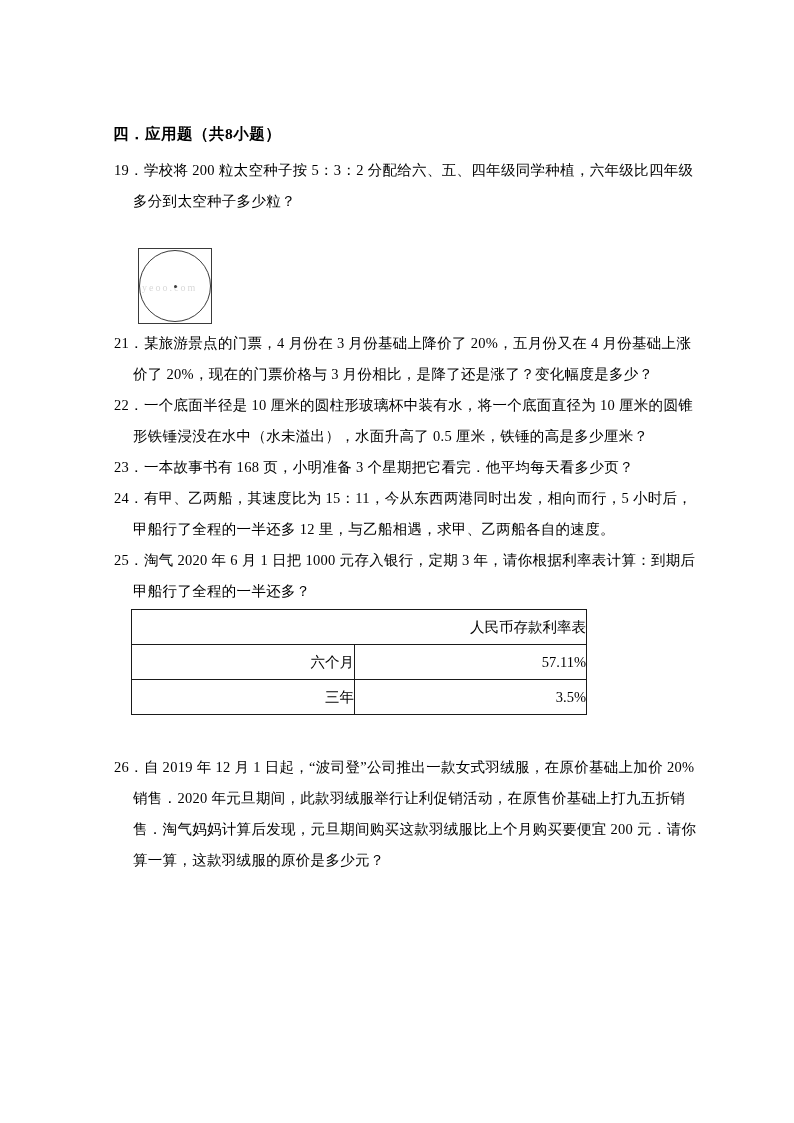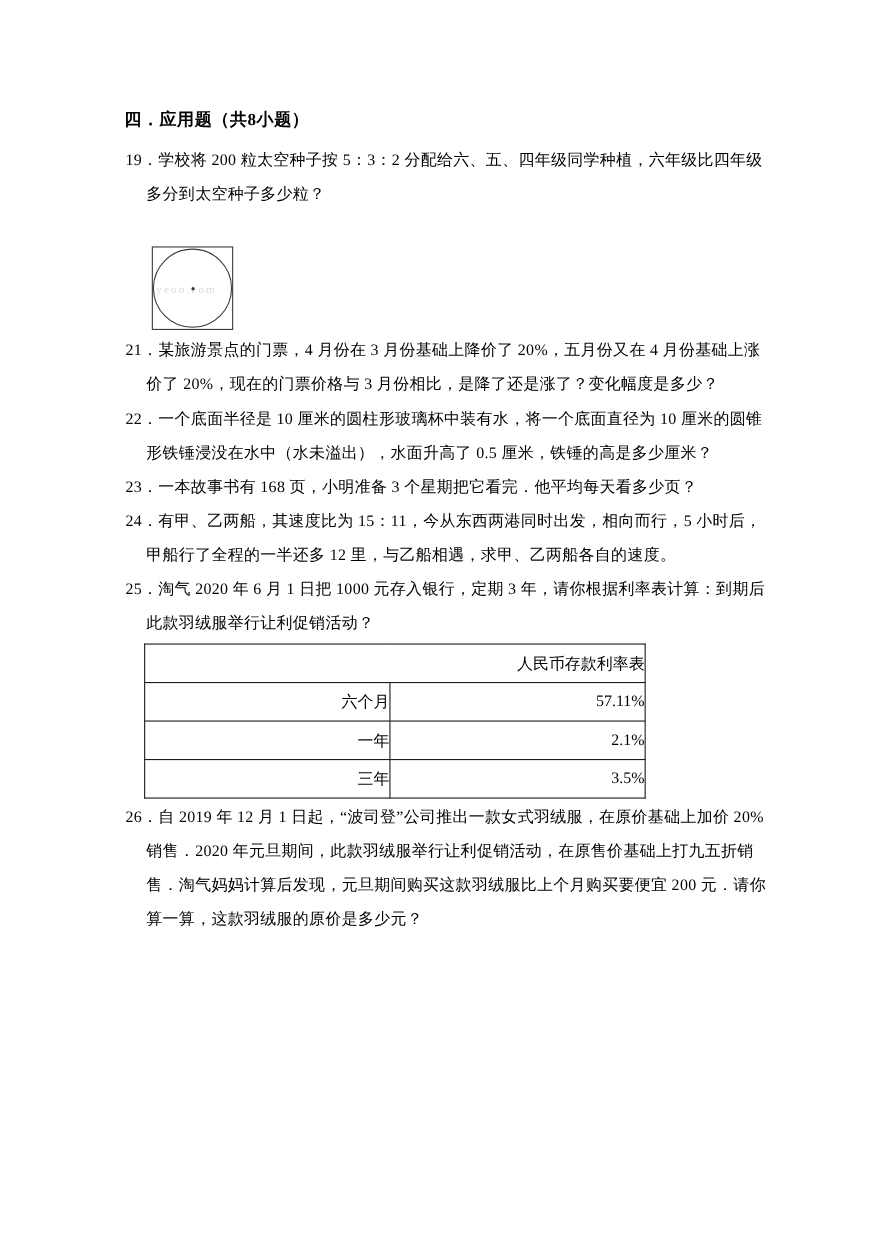--- a/index.html
+++ b/index.html
@@ -4,20 +4,21 @@
 <style>
   html, body { margin: 0; padding: 0; background: #ffffff; }
   .page {
     position: relative;
     width: 794px;
     height: 1060px;
     background: #ffffff;
     color: #000000;
     font-family: "Liberation Serif", "DejaVu Serif", serif;
     overflow: hidden;
+    margin-top: 24px;
   }
   .section-title {
     position: absolute;
     left: 113px;
     top: 101px;
     font-size: 15.5px;
     line-height: 18px;
     font-weight: bold;
     white-space: nowrap;
     letter-spacing: 0.5px;
@@ -108,34 +109,30 @@
 
   <div class="line num-line" style="top:373px">22．一个底面半径是 10 厘米的圆柱形玻璃杯中装有水，将一个底面直径为 10 厘米的圆锥</div>
   <div class="line cont-line" style="top:404px">形铁锤浸没在水中（水未溢出），水面升高了 0.5 厘米，铁锤的高是多少厘米？</div>
 
   <div class="line num-line" style="top:435px">23．一本故事书有 168 页，小明准备 3 个星期把它看完．他平均每天看多少页？</div>
 
   <div class="line num-line" style="top:466px">24．有甲、乙两船，其速度比为 15：11，今从东西两港同时出发，相向而行，5 小时后，</div>
   <div class="line cont-line" style="top:497px">甲船行了全程的一半还多 12 里，与乙船相遇，求甲、乙两船各自的速度。</div>
 
   <div class="line num-line" style="top:528px">25．淘气 2020 年 6 月 1 日把 1000 元存入银行，定期 3 年，请你根据利率表计算：到期后</div>
-  <div class="line cont-line" style="top:559px">此款羽绒服举行让利促销活动？</div>
+  <div class="line cont-line" style="top:559px">甲船行了全程的一半还多？</div>
 
   <table class="rate-table">
     <tbody>
       <tr>
         <td class="title-cell" colspan="2">人民币存款利率表</td>
       </tr>
       <tr>
         <td class="term-cell">六个月</td>
         <td class="rate-cell">57.11%</td>
-      </tr>
-      <tr>
-        <td class="term-cell">一年</td>
-        <td class="rate-cell">2.1%</td>
       </tr>
       <tr>
         <td class="term-cell">三年</td>
         <td class="rate-cell">3.5%</td>
       </tr>
     </tbody>
   </table>
 
   <div class="line num-line" style="top:735px">26．自 2019 年 12 月 1 日起，“波司登”公司推出一款女式羽绒服，在原价基础上加价 20%</div>
   <div class="line cont-line" style="top:766px">销售．2020 年元旦期间，此款羽绒服举行让利促销活动，在原售价基础上打九五折销</div>

